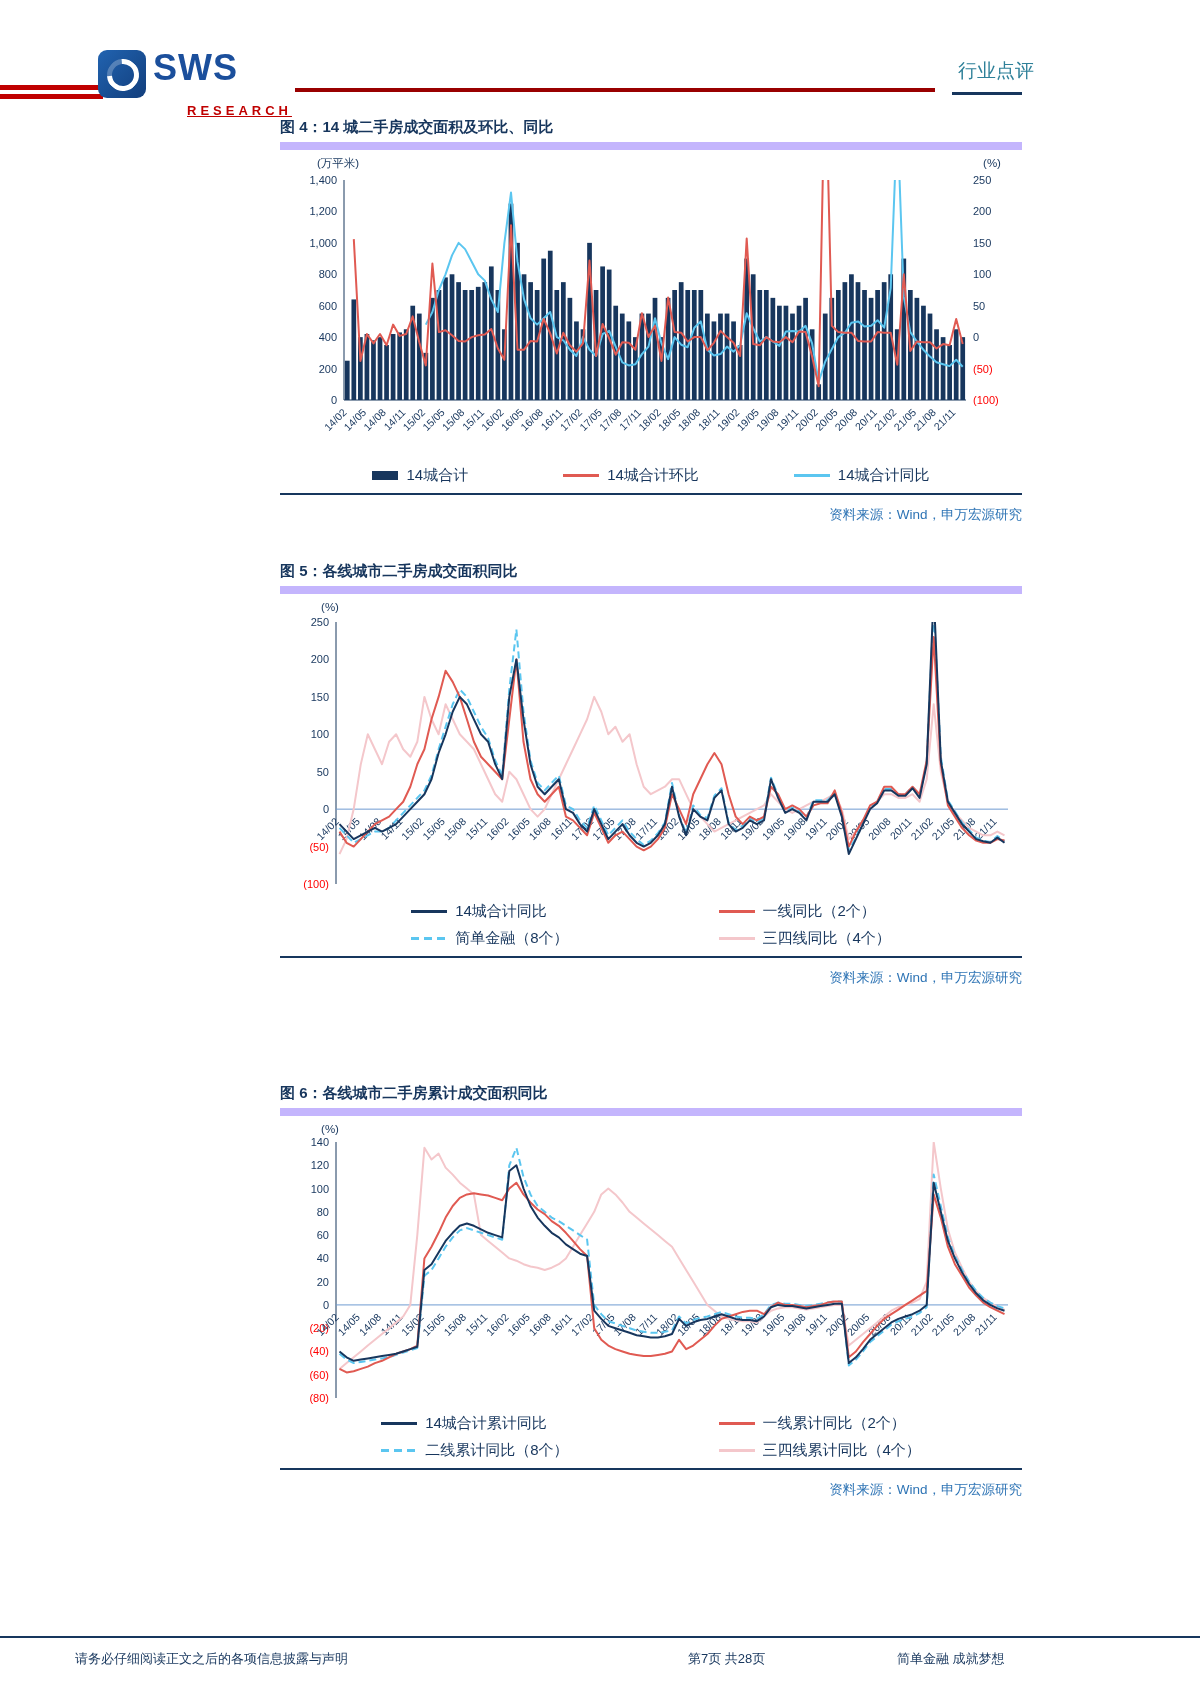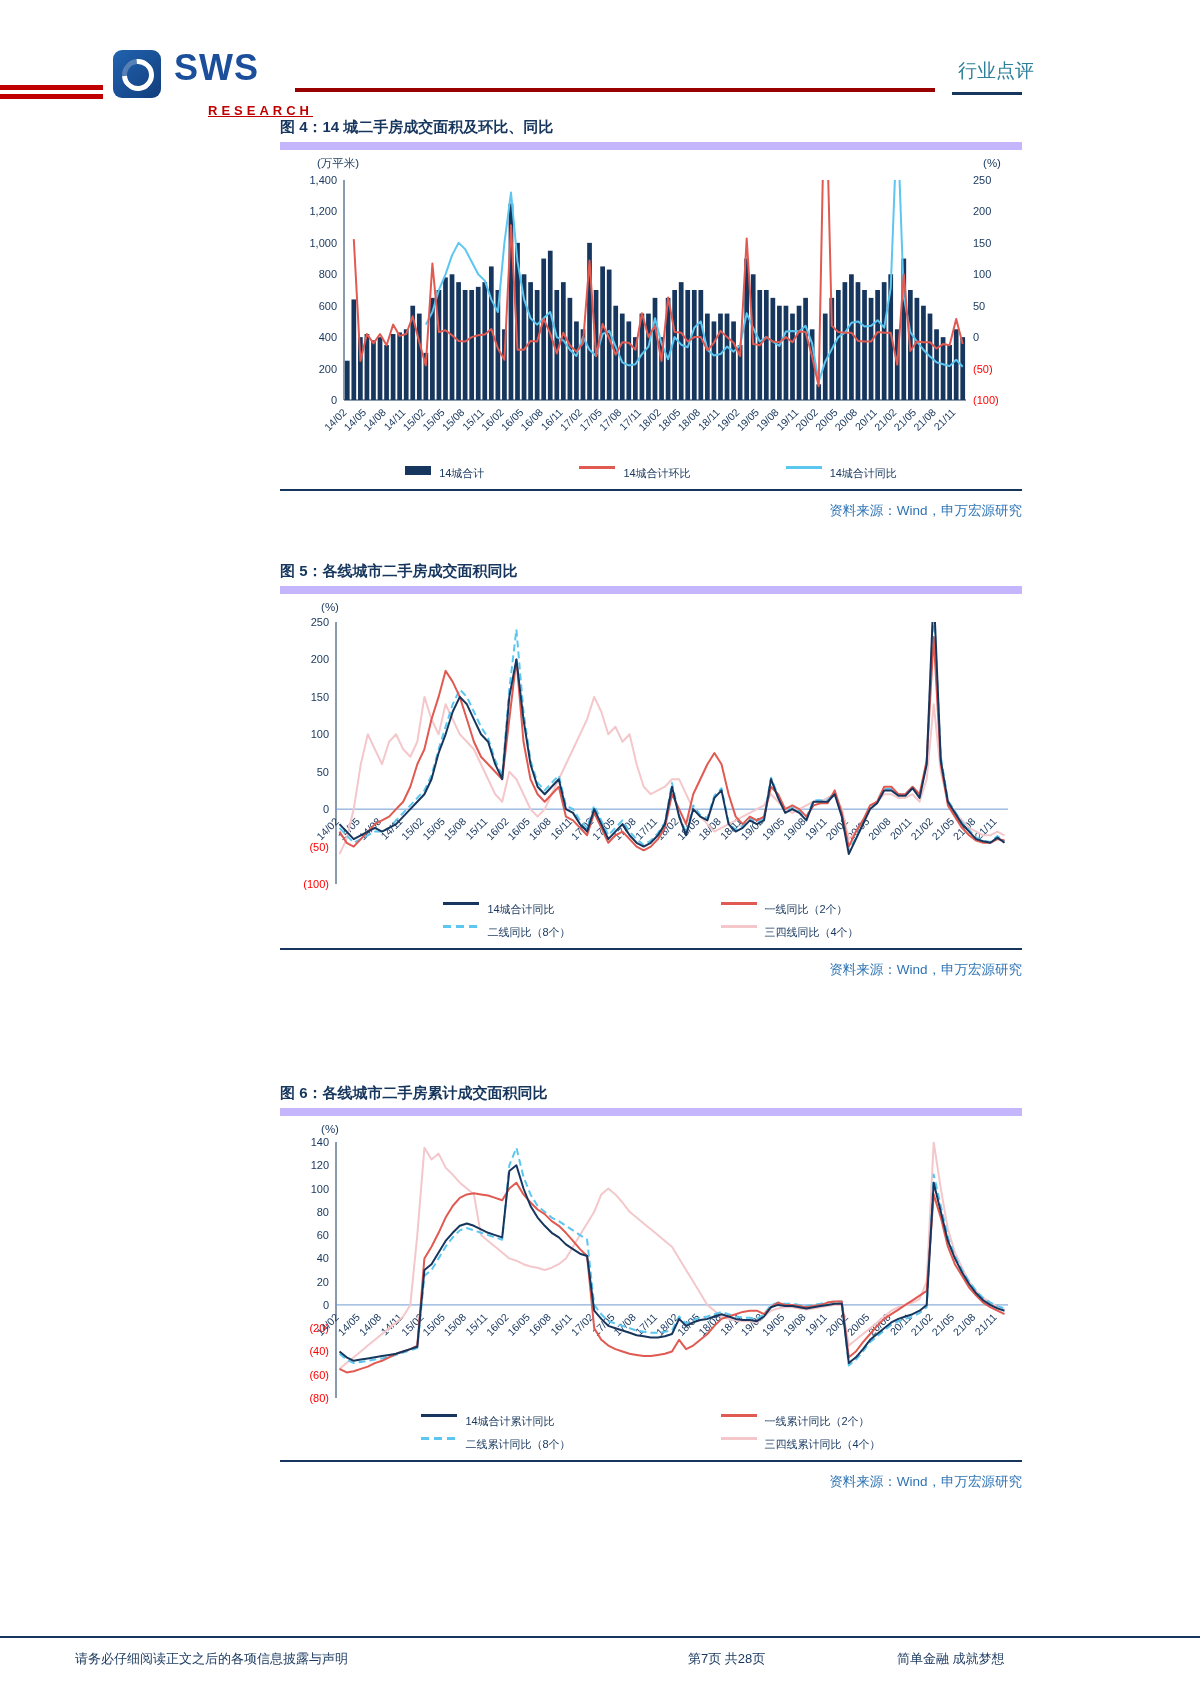--- a/index.html
+++ b/index.html
@@ -4,39 +4,39 @@
 <style>
   html,body{margin:0;padding:0;}
   body{
     width:1200px;height:1698px;position:relative;background:#ffffff;
     font-family:"Liberation Sans","DejaVu Sans",sans-serif;overflow:hidden;
   }
   
   .red-bar{position:absolute;left:0;width:103px;height:5px;background:#C00000;}
   .red-bar.b1{top:85px;}
   .red-bar.b2{top:94px;}
-  .logo{position:absolute;left:113px;top:50px;display:flex;gap:13px;align-items:flex-start;}
+  .logo{position:absolute;left:98px;top:50px;display:flex;gap:7px;align-items:flex-start;}
   .logo-icon{width:48px;height:48px;border-radius:9px;background:linear-gradient(135deg,#2163B0,#123E7C);position:relative;}
   .logo-ring{position:absolute;left:9px;top:9px;width:22px;height:22px;border:5px solid #fff;border-radius:50%;border-left-color:rgba(255,255,255,.25);transform:rotate(40deg);}
   .logo-text{display:flex;flex-direction:column;line-height:1;}
   .logo-sws{font-size:36px;font-weight:bold;color:#1B4F9C;letter-spacing:1px;}
   .logo-research{font-size:13px;font-weight:bold;color:#C00000;letter-spacing:4px;margin-top:18px;padding-left:34px;text-decoration:underline;}
   .header-rule{position:absolute;left:295px;top:88px;width:640px;height:4px;background:#990000;}
   .header-cat{position:absolute;left:958px;top:58px;font-size:19px;color:#2E8099;}
   .header-cat-rule{position:absolute;left:952px;top:92px;width:70px;height:3px;background:#17365D;}
   
   .fig{position:absolute;left:280px;width:742px;}
   .fig.f4{top:118px;}
   .fig.f5{top:562px;}
   .fig.f6{top:1084px;}
   .fig-title{color:#17365D;font-weight:bold;font-size:15px;padding-bottom:5px;border-bottom:8px solid #c4b5fd;}
   .fig svg{display:block;margin-top:4px;}
   .legend-row{display:flex;justify-content:center;gap:95px;margin-top:2px;}
   .legend-grid{display:grid;grid-template-columns:auto auto;column-gap:150px;row-gap:8px;justify-content:center;justify-items:start;margin-top:4px;}
-  .li{display:inline-flex;color:#17365D;font-size:11px;white-space:nowrap;}
+  .li{display:inline-flex;align-items:center;color:#17365D;font-size:15px;white-space:nowrap;}
   .sw{display:inline-block;width:36px;height:3px;margin-right:8px;}
   .sw-bar{width:26px;height:9px;background:#17365D;}
   .sw-navy{background:#17365D;}
   .sw-red{background:#E05A52;}
   .sw-blue{background:#5BC6F0;}
   .sw-pink{background:#F4C7CB;}
   .sw-dash{background:repeating-linear-gradient(90deg,#5BC6F0 0 8px,transparent 8px 13px);}
   .bottom-rule{height:2px;background:#17365D;margin-top:8px;}
   .source{color:#2E74B5;font-size:13.5px;margin-top:11px;text-align:right;}
   
@@ -306,21 +306,21 @@
     <span class="li">
         <span class="sw sw-navy"></span>
         <span>14城合计同比</span>
       </span>
     <span class="li">
         <span class="sw sw-red"></span>
         <span>一线同比（2个）</span>
       </span>
     <span class="li">
         <span class="sw sw-dash"></span>
-        <span>二线同比（8个）</span>
+        <span>简单金融（8个）</span>
       </span>
     <span class="li">
         <span class="sw sw-pink"></span>
         <span>三四线同比（4个）</span>
       </span>
   </div>
   <div class="bottom-rule"></div>
   <div class="source">资料来源：Wind，申万宏源研究</div>
 </section>
 

